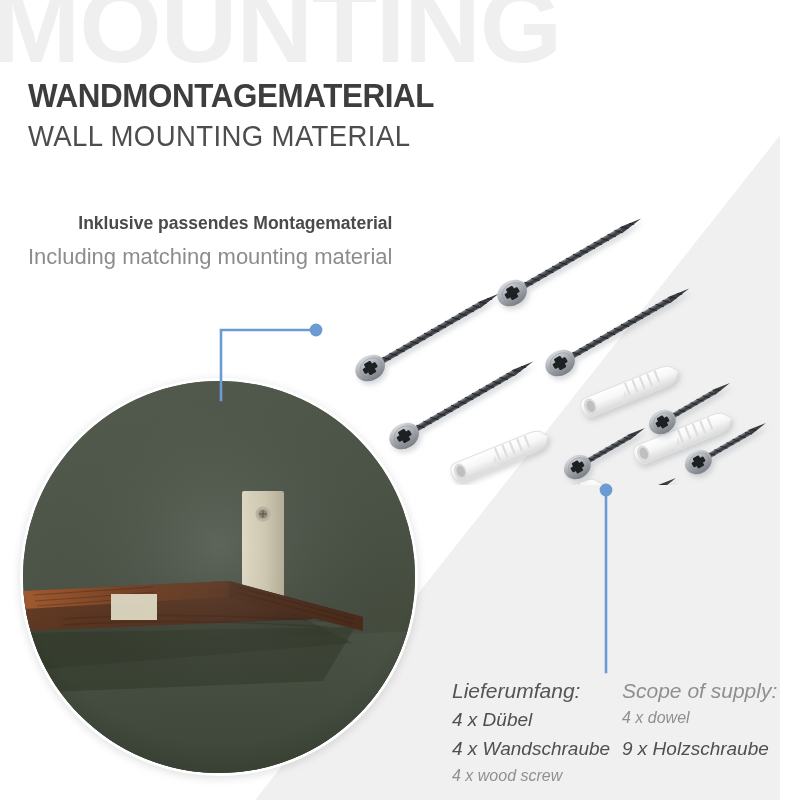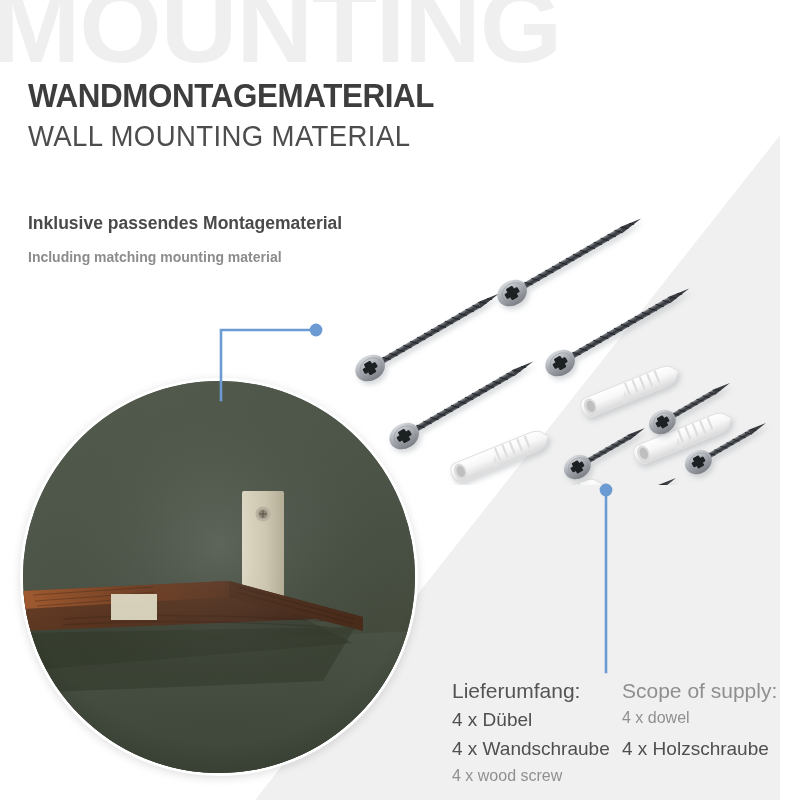--- a/index.html
+++ b/index.html
@@ -32,40 +32,40 @@
   }
   .h-en{
     font-size:29px;font-weight:normal;color:#4d4d4d;line-height:1.2;
     letter-spacing:0.4px;white-space:nowrap;margin-top:4px;
     transform:scaleX(0.95);transform-origin:left center;
   }
 
   
   .subheads{position:absolute;left:28px;top:212px;z-index:4;}
   .sub-de{font-size:17.5px;font-weight:bold;color:#4a4a4a;line-height:1.32;white-space:nowrap;text-align:right;}
-  .sub-en{font-size:14px;font-weight:bold;color:#8c8c8c;line-height:1.32;white-space:nowrap;margin-top:13px;}
+  .sub-en{font-size:22px;font-weight:normal;color:#8c8c8c;line-height:1.32;white-space:nowrap;margin-top:7px;}
 
   
   .connectors{position:absolute;inset:0;z-index:6;pointer-events:none;}
 
   
   .photo-circle{
     position:absolute;left:20px;top:378px;width:392px;height:392px;
     border-radius:50%;overflow:hidden;z-index:5;
     border:3px solid #ffffff;
     box-shadow:0 2px 10px rgba(0,0,0,0.13);
     background:#4a5349;
   }
   .photo-inner{position:absolute;inset:0;}
 
   
   .hardware{position:absolute;left:330px;top:185px;width:470px;height:300px;z-index:3;}
 
   
-  .supply{position:absolute;left:452px;top:676px;z-index:7;}
+  .supply{position:absolute;left:452px;top:676px;z-index:7;font-style:italic;}
   .supply-grid{display:grid;grid-template-columns:170px auto;row-gap:0px;}
   .sp-head-de{font-size:21px;color:#545454;line-height:1.42;white-space:nowrap;}
   .sp-head-en{font-size:21px;color:#8f8f8f;line-height:1.42;white-space:nowrap;}
   .sp-de{font-size:19px;color:#4f4f4f;line-height:1.52;white-space:nowrap;}
   .sp-en{font-size:16px;color:#909090;line-height:1.52;white-space:nowrap;}
 </style>
 </head>
 <body>
 
 <div id="stage">
@@ -319,18 +319,18 @@
   <div class="supply">
     <div class="supply-grid">
       <div class="sp-head-de">Lieferumfang:</div>
       <div class="sp-head-en">Scope of supply:</div>
 
       <div class="sp-de">4 x Dübel</div>
       <div class="sp-en">4 x dowel</div>
 
       <div class="sp-de">4 x Wandschraube</div>
 
-      <div class="sp-de">4 x Holzschraube</div>
+      <div class="sp-de">9 x Holzschraube</div>
       <div class="sp-en">4 x wood screw</div>
     </div>
   </div>
 
 </div>
 
 </body></html>

